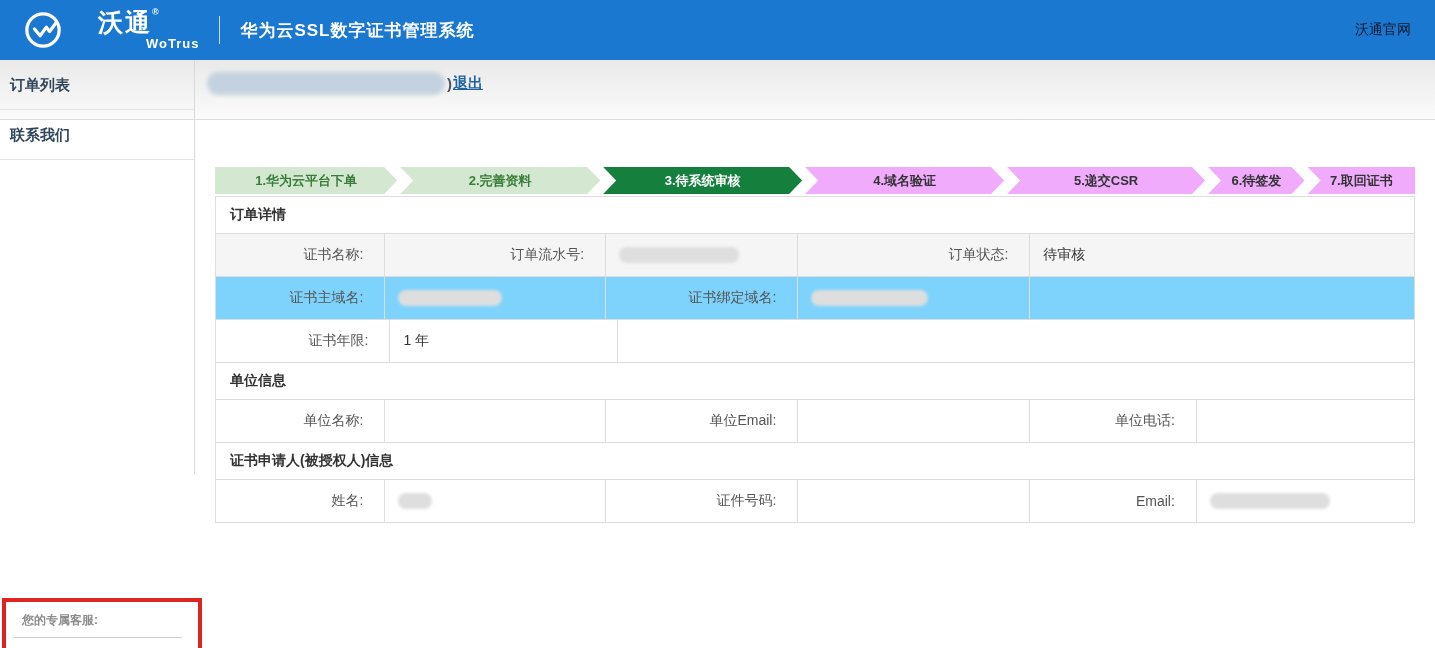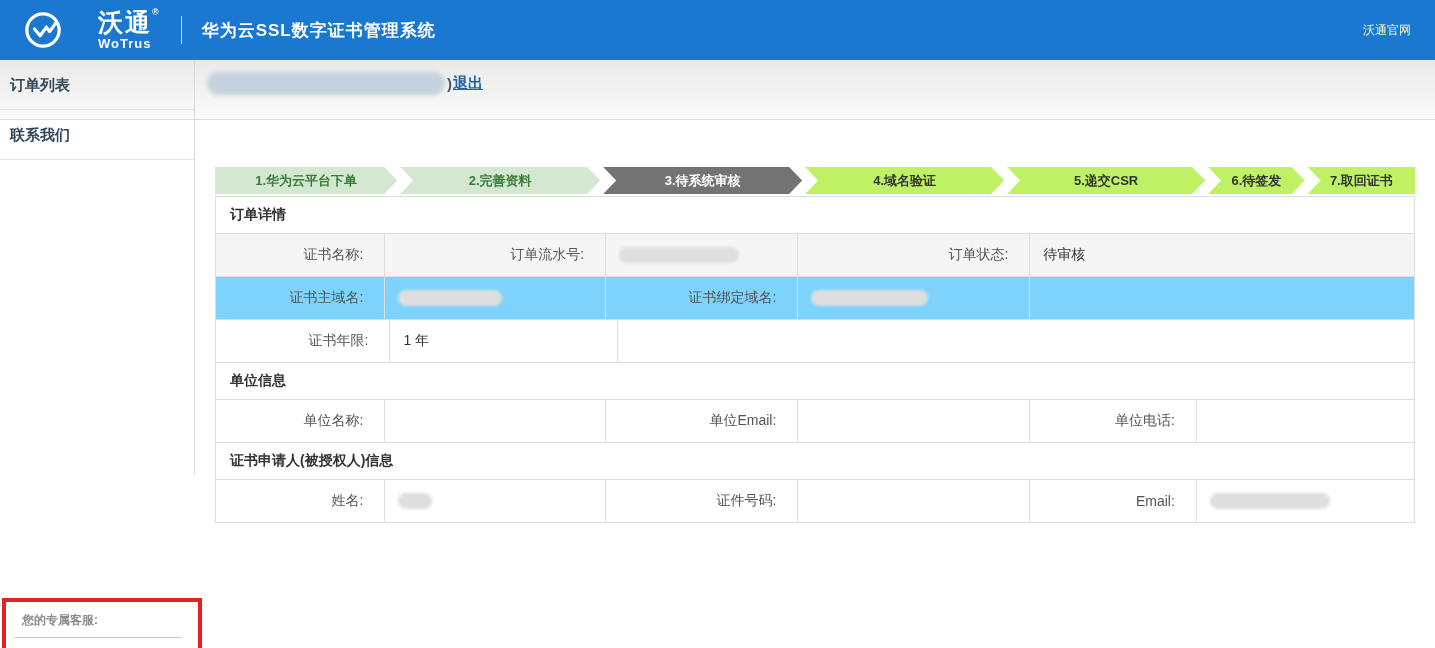--- a/index.html
+++ b/index.html
@@ -12,25 +12,25 @@
   .header{
     position:absolute;top:0;left:0;width:1435px;height:60px;
     background:#1a78d1;color:#fff;display:flex;align-items:center;
     padding:0 24px;box-sizing:border-box;
   }
   .logo{display:flex;align-items:center;gap:27px;}
   .logo-circle{width:38px;height:38px;margin-right:9px;flex:0 0 auto;}
   .brand-txt{line-height:1;}
   .brand-cn{font-size:25px;font-weight:bold;letter-spacing:2px;}
   .brand-reg{font-size:9px;vertical-align:top;position:relative;top:-2px;}
-  .brand-en{font-size:13px;font-weight:bold;letter-spacing:1px;margin-top:2px;}
+  .brand-en{font-size:13px;font-weight:bold;letter-spacing:1px;margin-top:2px;margin-left:48px;}
   .header-divider{width:1px;height:28px;background:rgba(255,255,255,.75);margin:0 20px;}
   .app-title{font-size:17px;font-weight:bold;letter-spacing:1px;}
   .header-spacer{flex:1;}
-  .official-link{font-size:12px;color:#fef9c3;cursor:pointer;}
+  .official-link{font-size:14px;color:#0f172a;cursor:pointer;}
   
   .top-strip{
     position:absolute;top:60px;left:0;width:1435px;height:60px;
     background:linear-gradient(#e9e9e9,#fbfbfb);
     border-bottom:1px solid #dcdcdc;box-sizing:border-box;
   }
   
   .sidebar{
     position:absolute;top:60px;left:0;width:195px;height:414px;
     border-right:1px solid #d9d9d9;box-sizing:border-box;
@@ -53,22 +53,22 @@
   
   .steps{position:absolute;top:167px;left:215px;width:1200px;height:27px;display:flex;gap:3px;}
   .step{
     display:flex;align-items:center;justify-content:center;
     font-size:13px;font-weight:bold;height:27px;box-sizing:border-box;
   }
   .step-mid{clip-path:polygon(0 0,calc(100% - 13px) 0,100% 50%,calc(100% - 13px) 100%,0 100%,13px 50%);}
   .step-first{clip-path:polygon(0 0,calc(100% - 13px) 0,100% 50%,calc(100% - 13px) 100%,0 100%);}
   .step-last{clip-path:polygon(0 0,100% 0,100% 100%,0 100%,13px 50%);}
   .step.done{background:#d4e8d1;color:#3a7d3a;}
-  .step.active{background:#737373;color:#fff;}
-  .step.todo{background:#bef264;color:#333;}
+  .step.active{background:#15803d;color:#fff;}
+  .step.todo{background:#f0abfc;color:#333;}
   
   .table{
     position:absolute;top:196px;left:215px;width:1200px;
     border:1px solid #ddd;box-sizing:border-box;background:#fff;
   }
   .table > div + div{border-top:1px solid #ddd;gap:12px;}
   .sec-title{padding:9px 14px;font-size:14px;font-weight:bold;color:#333;}
   .row{display:grid;grid-template-columns:165fr 220fr 190fr 232fr 163fr 230fr;}
   .row.wide{grid-template-columns:165fr 220fr 815fr;}
   .cell{

